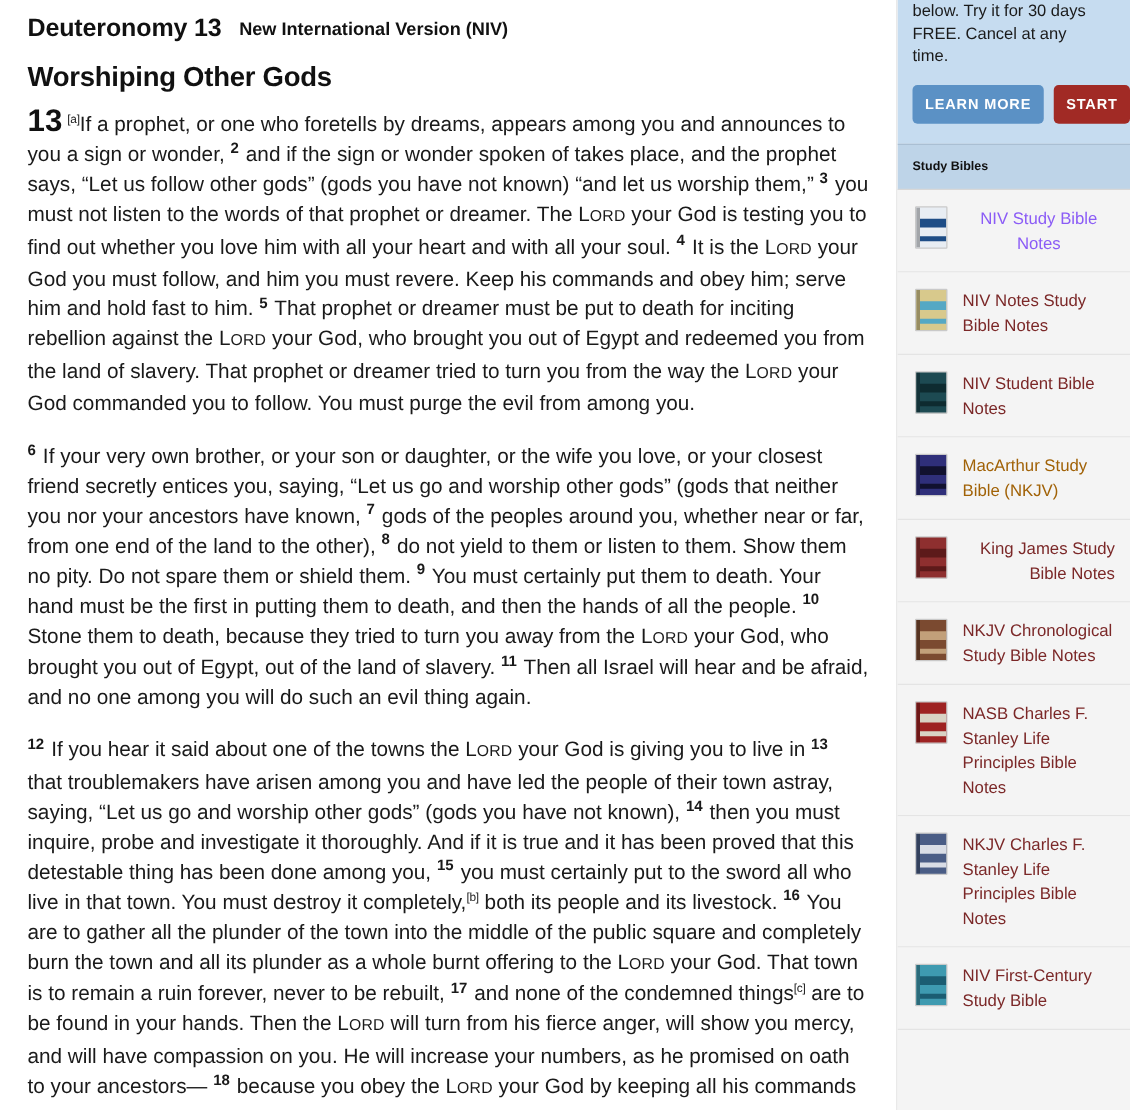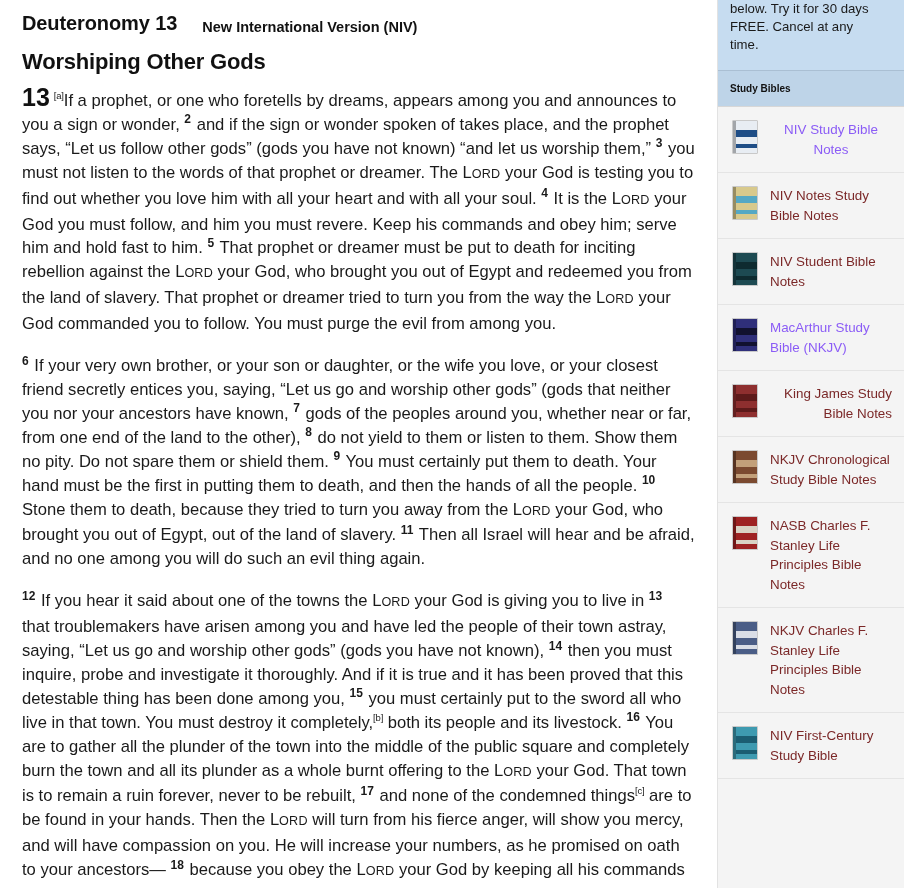--- a/index.html
+++ b/index.html
@@ -21,22 +21,22 @@
   .main-col {
     width: 718px;
     height: 888px;
     padding: 12px 22px 0 22px;
     overflow: hidden;
     background: #ffffff;
     border-right: 1px solid #e2e2e2;
   }
   .ref-line {
     display: flex;
-    align-items: flex-end;
-    gap: 25px;
+    align-items: center;
+    gap: 14px;
     margin: 0 0 14px 0;
   }
   .ref-book {
     font-size: 20px;
     font-weight: bold;
     color: #111111;
     letter-spacing: -0.1px;
   }
   .ref-version {
     font-size: 14.5px;
@@ -190,20 +190,24 @@
         <p class="verse-body"><sup class="vnum">6</sup><span> If your very own brother, or your son or daughter, or the wife you love, or your closest friend secretly entices you, saying, “Let us go and worship other gods” (gods that neither you nor your ancestors have known, </span><sup class="vnum">7</sup><span> gods of the peoples around you, whether near or far, from one end of the land to the other), </span><sup class="vnum">8</sup><span> do not yield to them or listen to them. Show them no pity. Do not spare them or shield them. </span><sup class="vnum">9</sup><span> You must certainly put them to death. Your hand must be the first in putting them to death, and then the hands of all the people. </span><sup class="vnum">10</sup><span> Stone them to death, because they tried to turn you away from the </span><span class="divine-name"><span class="dn-lead">L</span><span class="dn-rest">ORD</span></span><span> your God, who brought you out of Egypt, out of the land of slavery. </span><sup class="vnum">11</sup><span> Then all Israel will hear and be afraid, and no one among you will do such an evil thing again.</span></p>
         <p class="verse-body"><sup class="vnum">12</sup><span> If you hear it said about one of the towns the </span><span class="divine-name"><span class="dn-lead">L</span><span class="dn-rest">ORD</span></span><span> your God is giving you to live in </span><sup class="vnum">13</sup><span> that troublemakers have arisen among you and have led the people of their town astray, saying, “Let us go and worship other gods” (gods you have not known), </span><sup class="vnum">14</sup><span> then you must inquire, probe and investigate it thoroughly. And if it is true and it has been proved that this detestable thing has been done among you, </span><sup class="vnum">15</sup><span> you must certainly put to the sword all who live in that town. You must destroy it completely,</span><sup class="fnote">[b]</sup><span> both its people and its livestock. </span><sup class="vnum">16</sup><span> You are to gather all the plunder of the town into the middle of the public square and completely burn the town and all its plunder as a whole burnt offering to the </span><span class="divine-name"><span class="dn-lead">L</span><span class="dn-rest">ORD</span></span><span> your God. That town is to remain a ruin forever, never to be rebuilt, </span><sup class="vnum">17</sup><span> and none of the condemned things</span><sup class="fnote">[c]</sup><span> are to be found in your hands. Then the </span><span class="divine-name"><span class="dn-lead">L</span><span class="dn-rest">ORD</span></span><span> will turn from his fierce anger, will show you mercy, and will have compassion on you. He will increase your numbers, as he promised on oath to your ancestors— </span><sup class="vnum">18</sup><span> because you obey the </span><span class="divine-name"><span class="dn-lead">L</span><span class="dn-rest">ORD</span></span><span> your God by keeping all his commands that I am giving you today and doing what is right in his eyes.</span></p>
       </div>
 
   </div>
 
   <div class="sidebar">
 
     <div class="promo">
       <p class="promo-text">below. Try it for 30 days FREE. Cancel at any time.</p>
+      <div class="promo-btns">
+        <button class="btn btn-learn">LEARN MORE</button>
+        <button class="btn btn-start">START</button>
+      </div>
     </div>
 
     <div class="panel-head">Study Bibles</div>
 
     <ul class="bible-list" id="bible-list">
         <li class="bible-item">
           <span class="cover" style="background: rgb(232, 237, 243);">
             <span class="spine"></span>
             <span class="band" style="background: rgb(30, 77, 134); top: 9px;"></span>
             <span class="band2" style="background: rgb(30, 77, 134);"></span>
@@ -225,21 +229,21 @@
             <span class="band2" style="background: rgb(14, 43, 48);"></span>
           </span>
           <a class="item-title" href="#" style="color: rgb(123, 40, 40);">NIV Student Bible Notes</a>
         </li>
         <li class="bible-item">
           <span class="cover" style="background: rgb(47, 47, 122);">
             <span class="spine"></span>
             <span class="band" style="background: rgb(17, 17, 47); top: 9px;"></span>
             <span class="band2" style="background: rgb(17, 17, 47);"></span>
           </span>
-          <a class="item-title" href="#" style="color: #8b5cf6;">MacArthur Study Bible (NKJV)</a>
+          <a class="item-title" href="#" style="color: #a16207;">MacArthur Study Bible (NKJV)</a>
         </li>
         <li class="bible-item">
           <span class="cover" style="background: rgb(142, 47, 47);">
             <span class="spine"></span>
             <span class="band" style="background: rgb(93, 26, 26); top: 9px;"></span>
             <span class="band2" style="background: rgb(93, 26, 26);"></span>
           </span>
           <a class="item-title" href="#" style="color: rgb(123, 40, 40); text-align: right;">King James Study Bible Notes</a>
         </li>
         <li class="bible-item">

